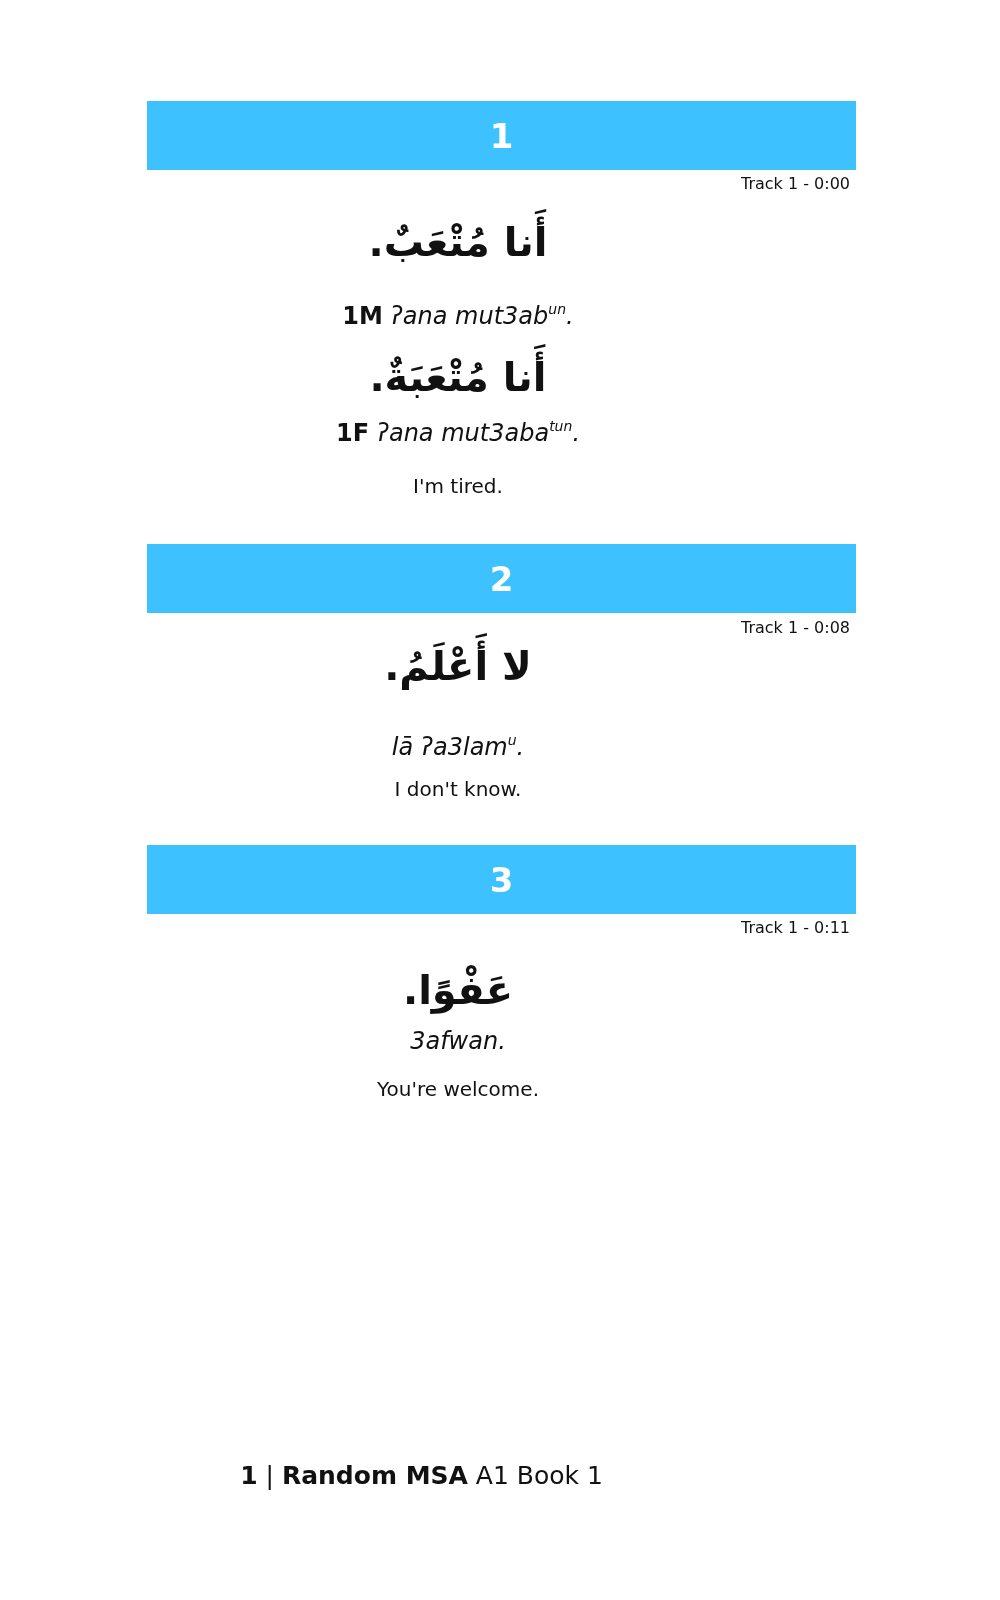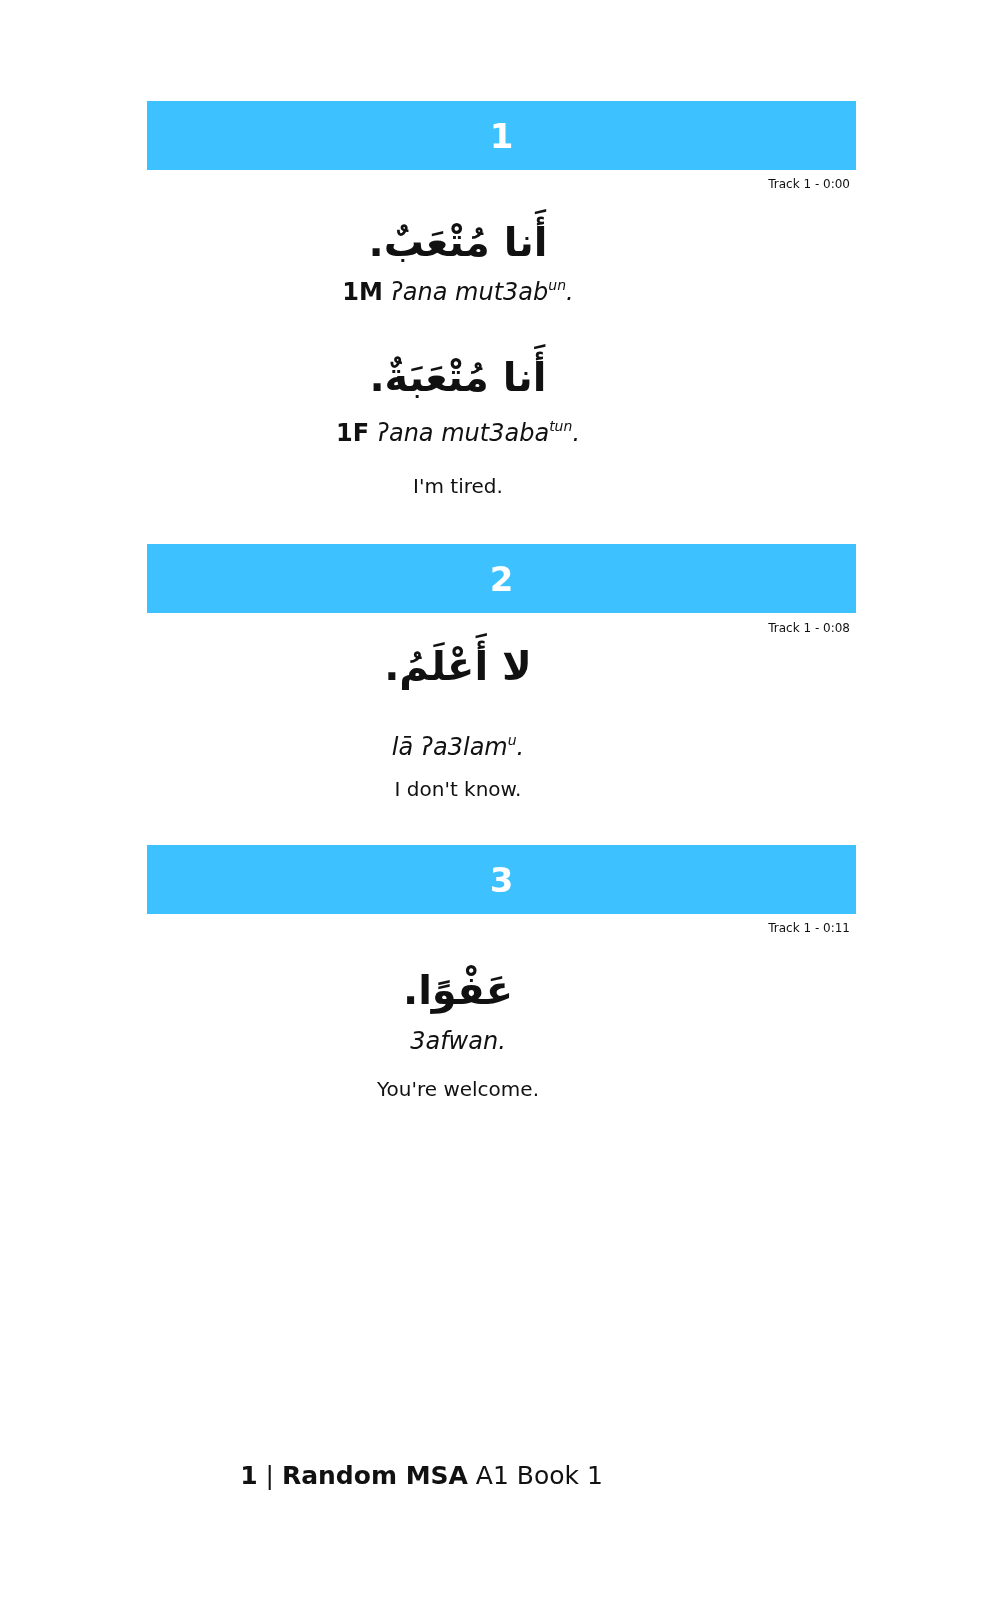--- a/index.html
+++ b/index.html
@@ -29,21 +29,21 @@
       color: #ffffff;
       font-family: "DejaVu Sans", sans-serif;
       font-weight: bold;
       font-size: 34px;
       line-height: 1;
     }
     .track {
       position: absolute;
       right: 150px;
       font-family: "DejaVu Sans", sans-serif;
-      font-size: 12px;
+      font-size: 16px;
       line-height: 24px;
       color: #111111;
       white-space: nowrap;
     }
     .center-line {
       position: absolute;
       left: 0;
       width: 916px;
       text-align: center;
       white-space: nowrap;
@@ -94,21 +94,21 @@
   </style>
 </head>
 <body>
 
 <div class="bar" style="top:101px;">
   <span class="bar-num">1</span>
 </div>
 <div class="track" style="top:172px;">Track 1 - 0:00</div>
 
 <div class="center-line arabic" style="top:214px;">أَنا مُتْعَبٌ.</div>
-<div class="center-line translit" style="top:277px;">
+<div class="center-line translit" style="top:301px;">
   <span class="label">1M</span>
   <span class="it"><span>ʔana mut3ab</span><sup>un</sup><span>.</span></span>
 </div>
 
 <div class="center-line arabic" style="top:349px;">أَنا مُتْعَبَةٌ.</div>
 <div class="center-line translit" style="top:418px;">
   <span class="label">1F</span>
   <span class="it"><span>ʔana mut3aba</span><sup>tun</sup><span>.</span></span>
 </div>
 <div class="center-line english" style="top:468px;">I'm tired.</div>

